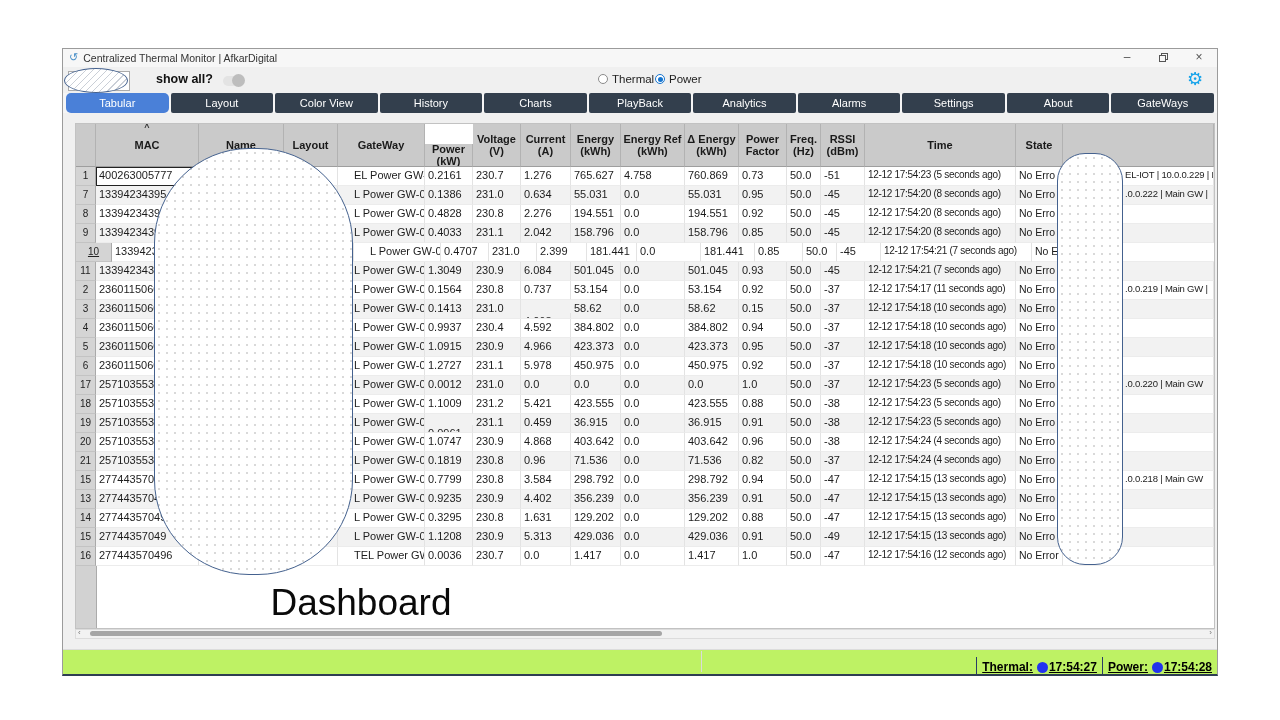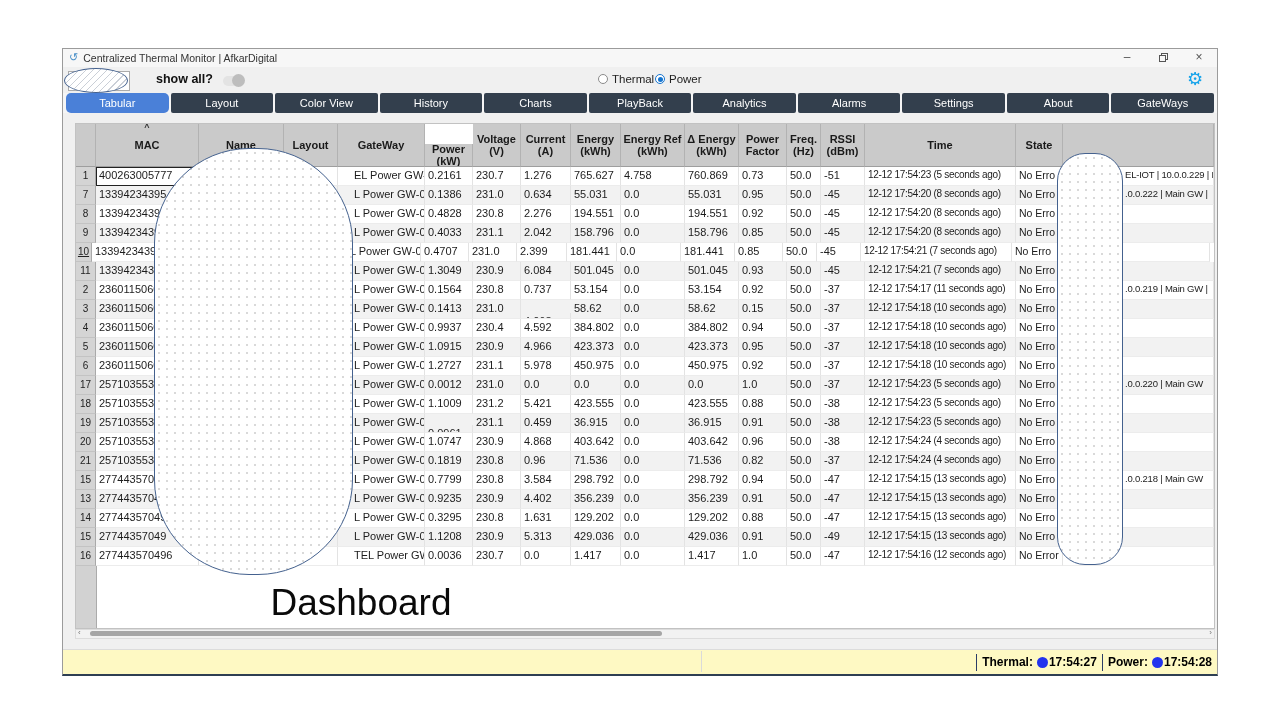--- a/index.html
+++ b/index.html
@@ -62,22 +62,22 @@
                    font-size:37px;color:#0a0a0a;}
   .arabic-label{position:absolute;left:730px;top:456px;width:230px;text-align:center;font-size:31px;
                 color:#1c2a5a;font-family:"DejaVu Sans",sans-serif;direction:rtl;}
   
   .hscroll{position:absolute;left:12px;top:580px;width:1140px;height:10px;background:#f2f2f2;
            border:1px solid #dcdcdc;box-sizing:border-box;}
   .hthumb{position:absolute;left:14px;top:1px;width:572px;height:5px;background:#a6a6a6;border-radius:3px;}
   .harrow{position:absolute;top:-2px;font-size:8px;color:#777;}
   .harrow.left{left:2px;} .harrow.right{right:2px;}
   
-  .statusbar{position:absolute;left:0;top:600px;width:100%;height:25px;background:#fef9c3;border-top:1px solid #dcdcdc;
-             display:flex;align-items:center;justify-content:flex-end;box-sizing:border-box;}
+  .statusbar{position:absolute;left:0;top:600px;width:100%;height:25px;background:#bef264;border-top:1px solid #dcdcdc;
+             display:flex;align-items:flex-end;justify-content:flex-end;box-sizing:border-box;text-decoration:underline;}
   .status-sep{width:1px;height:17px;background:#2b3d66;}
   .status-group{display:flex;align-items:center;padding:0 5px;font-size:12px;font-weight:600;color:#000;white-space:nowrap;}
   .status-dot{width:11px;height:11px;border-radius:50%;background:#2233ee;margin:0 1px 0 4px;}
   .statusbar-faint-sep{position:absolute;left:638px;top:602px;width:1px;height:21px;background:#dadada;}
   
   .redact{position:absolute;background-color:#fff;border:1.5px solid #44618e;z-index:7;box-sizing:border-box;
      background-image:radial-gradient(circle,#d9d9d9 0.8px,transparent 0.9px);background-size:8px 8px;}
   .redact.big{left:91px;top:99px;width:199px;height:427px;border-radius:95px;}
   .redact.tall{left:994px;top:104px;width:66px;height:412px;border-radius:28px;}
 </style>
@@ -221,21 +221,21 @@
           <div class="cell c-energy_ref" style="width: 64px;">0.0</div>
           <div class="cell c-delta_energy" style="width: 54px;">158.796</div>
           <div class="cell c-power_factor" style="width: 48px;">0.85</div>
           <div class="cell c-freq" style="width: 34px;">50.0</div>
           <div class="cell c-rssi" style="width: 44px;">-45</div>
           <div class="cell c-time" style="width: 151px;">12-12 17:54:20 (8 seconds ago)</div>
           <div class="cell c-state" style="width: 47px;">No Erro</div>
           <div class="cell c-info" style="width: 151px;"></div>
         </div>
         <div class="trow">
-          <div class="cell c-num" style="width: 16px; text-decoration: underline;">10</div>
+          <div class="cell c-num" style="width: 36px; text-decoration: underline;">10</div>
           <div class="cell c-mac" style="width: 103px;">13394234395</div>
           <div class="cell c-name" style="width: 85px;"></div>
           <div class="cell c-layout" style="width: 54px;"></div>
           <div class="cell c-gateway" style="width: 87px;">L Power GW-01</div>
           <div class="cell c-power" style="width: 48px;">0.4707</div>
           <div class="cell c-voltage" style="width: 48px;">231.0</div>
           <div class="cell c-current" style="width: 50px;">2.399</div>
           <div class="cell c-energy" style="width: 50px;">181.441</div>
           <div class="cell c-energy_ref" style="width: 64px;">0.0</div>
           <div class="cell c-delta_energy" style="width: 54px;">181.441</div>

